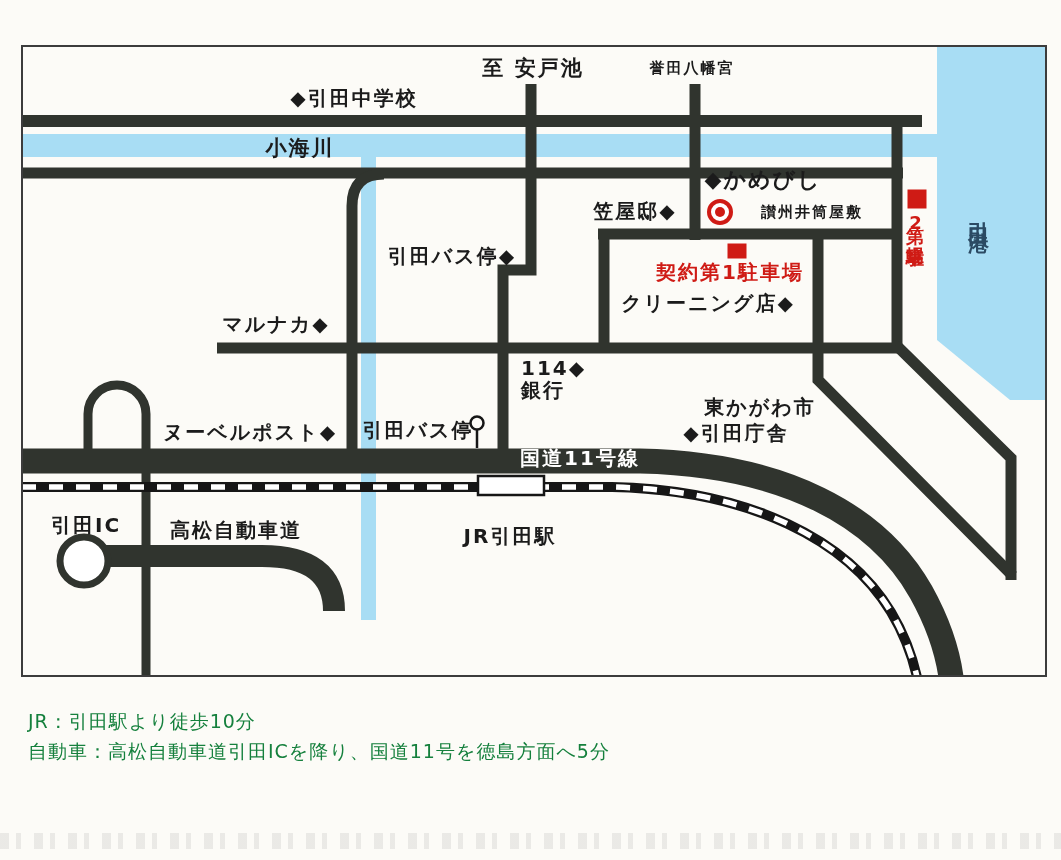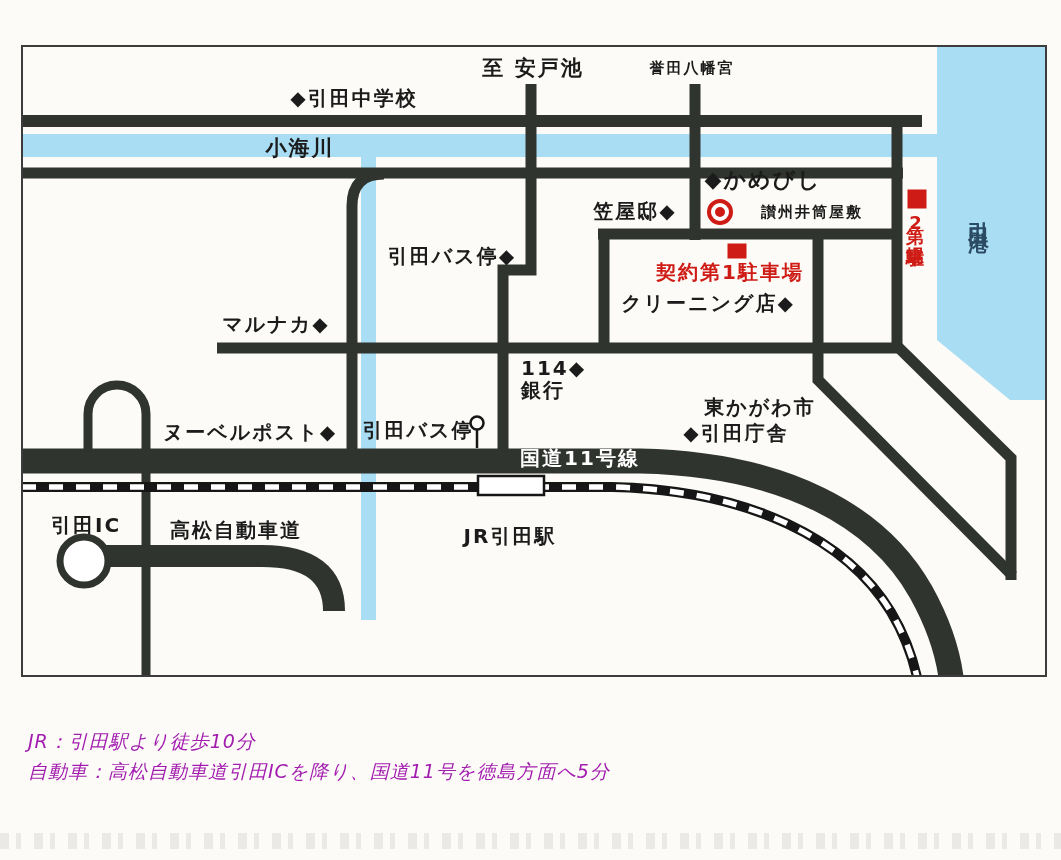--- a/index.html
+++ b/index.html
@@ -16,22 +16,22 @@
        font-size:20px;font-weight:600;letter-spacing:2px;line-height:1.1;}
   .lbl.red{color:var(--accent-red);}
   .lbl.white{color:var(--route11-text);}
   .lbl.vert{transform:translate(-50%,0);writing-mode:vertical-rl;text-orientation:upright;}
   .lbl.port{color:var(--port-text);letter-spacing:5px;font-size:21px;}
   .sq{position:absolute;transform:translate(-50%,-50%);background:var(--accent-red);}
   .target-marker{position:absolute;width:26px;height:26px;transform:translate(-50%,-50%);
        border:4px solid var(--accent-red);border-radius:50%;box-sizing:border-box;background:#fff;}
   .target-marker::after{content:"";position:absolute;left:50%;top:50%;width:10px;height:10px;
        transform:translate(-50%,-50%);background:var(--accent-red);border-radius:50%;}
-  .notes{position:absolute;left:28px;top:726px;color:#a21caf;font-size:19px;line-height:30px;
-       letter-spacing:1px;font-weight:500;font-style:italic;}
+  .notes{position:absolute;left:28px;top:706px;color:#15803d;font-size:19px;line-height:30px;
+       letter-spacing:1px;font-weight:500;}
   .scan-noise{position:absolute;left:0;top:833px;width:100%;height:16px;opacity:.07;
        background:repeating-linear-gradient(90deg,#000 0 9px,transparent 9px 16px,#000 16px 21px,transparent 21px 34px);}
   .bank{transform:none;}
 </style>
 </head>
 <body>
 
 <div class="page">
 
   <svg class="map-svg" viewBox="0 0 1061 860" aria-hidden="true">

